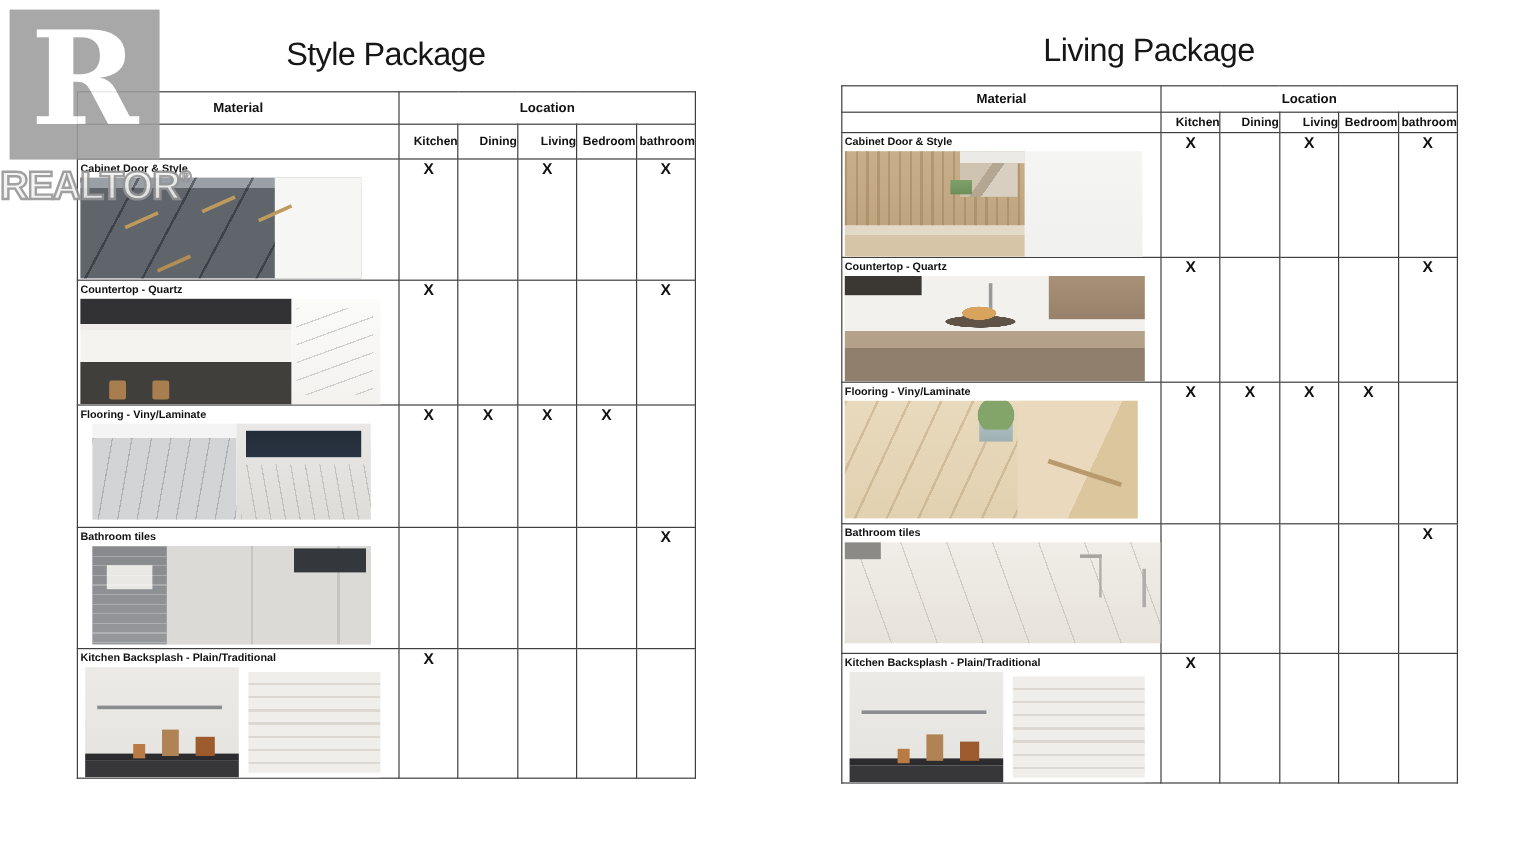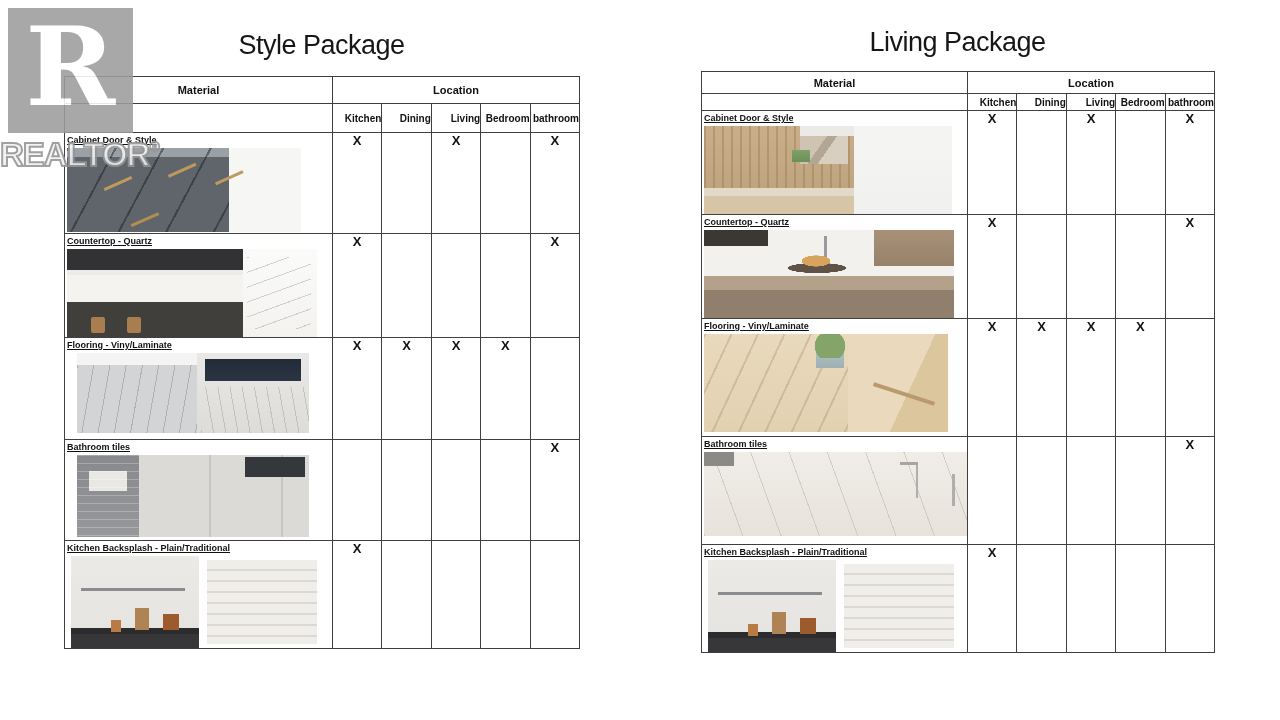--- a/index.html
+++ b/index.html
@@ -40,21 +40,21 @@
   #pkg-dark tr:nth-child(7){height:105px;}
   #pkg-light tr:nth-child(1){height:22px;}
   #pkg-light tr:nth-child(2){height:17px;}
   #pkg-light tr:nth-child(3){height:100px;}
   #pkg-light tr:nth-child(4){height:102px;}
   #pkg-light tr:nth-child(5){height:118px;}
   #pkg-light tr:nth-child(6){height:108px;}
   #pkg-light tr:nth-child(7){height:104px;}
 
   td.x-cell{text-align:center;vertical-align:middle;font-weight:bold;font-size:13px;}
-  .mat-label{font-weight:bold;font-size:9px;line-height:12px;padding:1px 2px 0 2px;white-space:nowrap;text-decoration:underline;}
+  .mat-label{font-weight:bold;font-size:9px;line-height:12px;padding:1px 2px 0 2px;white-space:nowrap;}
 
   
   .photo{position:relative;margin:2px 0 0 2px;}
   .photo::before,.photo::after{content:'';position:absolute;}
 
   .dark-cabinet-photo{width:234px;height:84px;
     background:linear-gradient(#f6f6f5,#f6f6f5) 162px 0/72px 100% no-repeat,
                linear-gradient(180deg,#9aa0a6 0 9px,#60656c 9px 100%);}
   .dark-cabinet-photo::before{left:0;top:0;width:162px;height:100%;
     background:repeating-linear-gradient(118deg,rgba(22,25,30,.45) 0 2px,transparent 2px 42px);}

